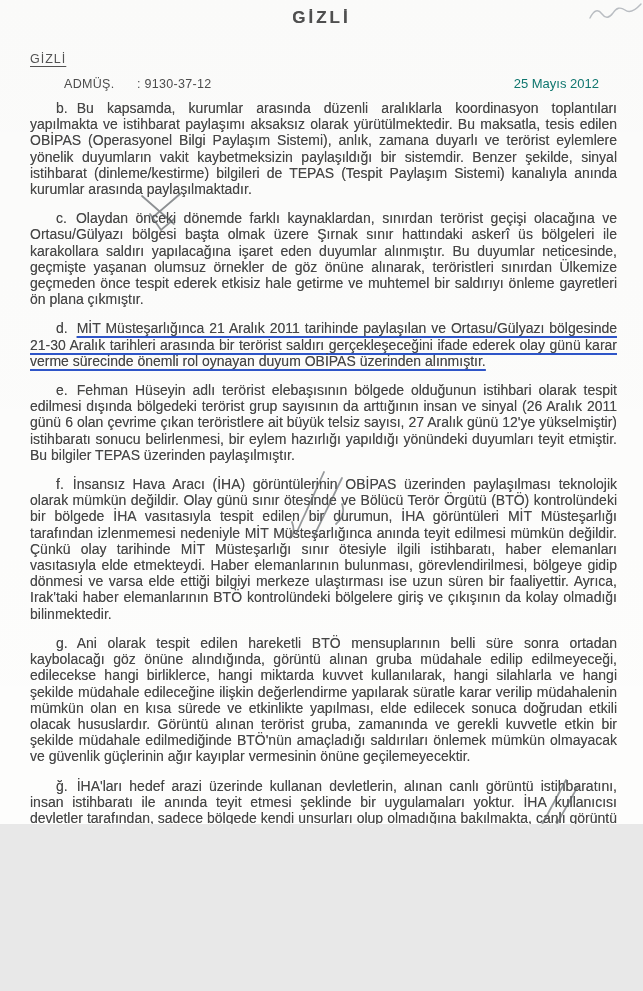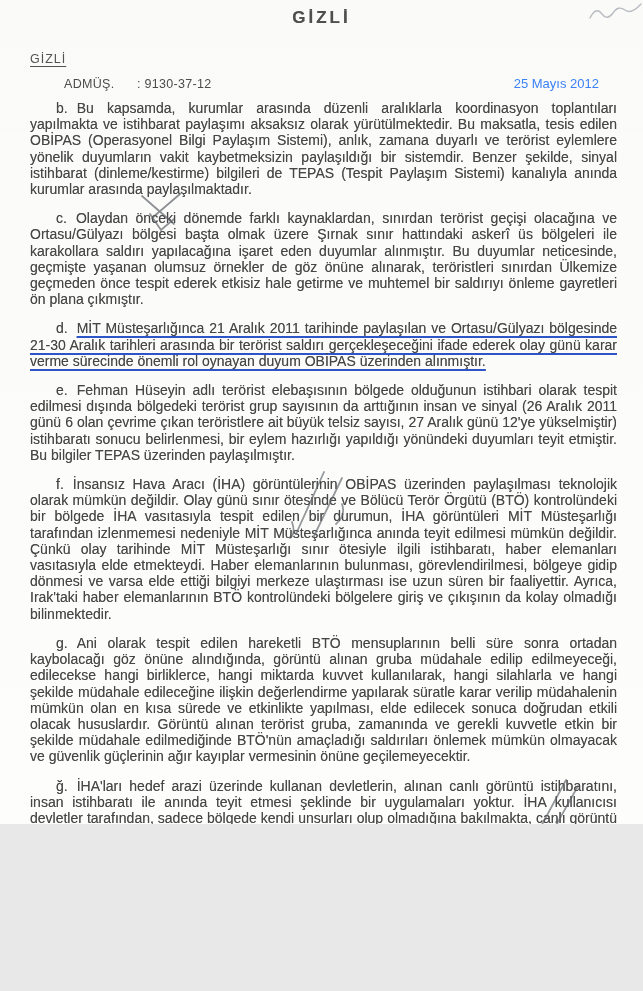--- a/index.html
+++ b/index.html
@@ -23,21 +23,21 @@
     position:absolute;top:52px;left:30px;
     font-size:12.5px;letter-spacing:1px;color:#525252;
     text-decoration:underline;text-underline-offset:3px;
   }
   .ref-row{
     position:absolute;top:76px;left:18px;right:44px;
     display:flex;justify-content:space-between;align-items:baseline;
     font-size:12.5px;color:#4c4c4c;margin-left:46px;
   }
   .ref{white-space:pre;letter-spacing:.3px;}
-  .date{font-size:13px;color:#3b82f6;}
+  .date{font-size:13px;color:#0f766e;}
   .body-text{
     position:absolute;top:100px;left:30px;right:26px;
     font-size:14px;line-height:16.2px;
     text-align:justify;
     color:#464646;
     text-shadow:0 0 .5px rgba(70,70,70,.55);
   }
   .para{margin:0 0 13px 0;text-indent:26px;}
   .plabel{padding-right:9px;}
   .hl{

